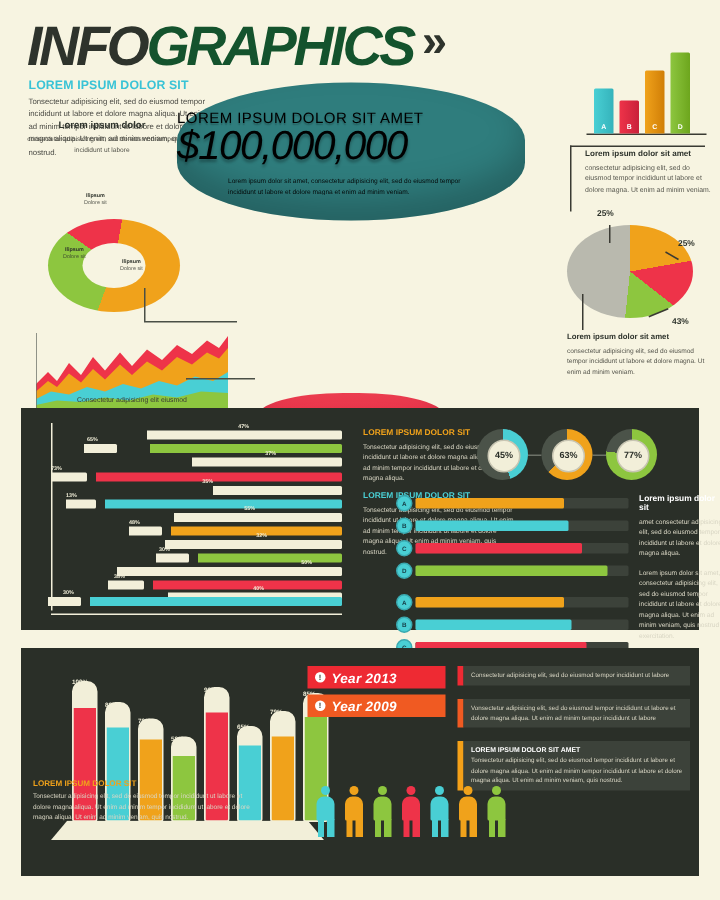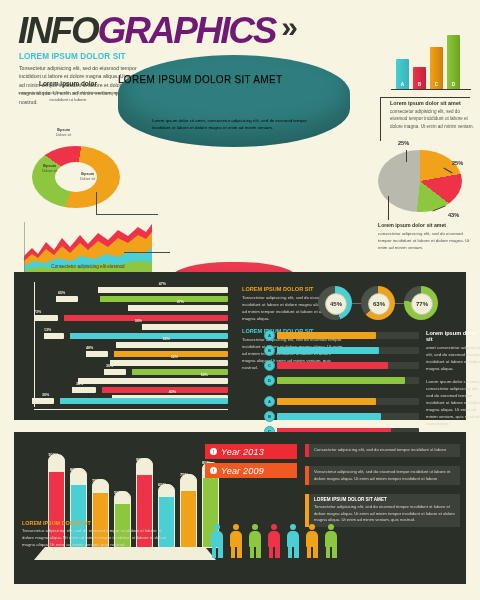--- a/index.html
+++ b/index.html
@@ -3,21 +3,21 @@
 <meta charset="utf-8">
 <style>
   html,body{margin:0;padding:0;background:#f5f2de;}
   body{width:480px;height:600px;overflow:hidden;font-family:"Liberation Sans",sans-serif;position:relative;}
   .page{position:absolute;inset:0;background:#f7f4e1;}
 
   
   .hdr{position:absolute;left:18px;top:10px;}
   .hdr .t1,.hdr .t2{font-family:"Liberation Sans",sans-serif;font-weight:bold;font-size:37px;letter-spacing:-2.2px;font-style:italic;}
   .hdr .t1{color:#2e332c;}
-  .hdr .t2{color:#701a75;}
+  .hdr .t2{color:#14532d;}
   .chev{display:inline-block;margin-left:6px;color:#2e332c;font-size:30px;font-weight:bold;vertical-align:6px;letter-spacing:-10px;}
 
   .lead{position:absolute;left:19px;top:52px;width:120px;}
   .lead h4{margin:0 0 3px 0;font-size:8.2px;color:#39c3d6;letter-spacing:.1px;font-weight:bold;}
   .lead p{margin:0;font-size:5.2px;line-height:1.62;color:#4a4a44;}
 
   
   .funnel{position:absolute;left:118px;top:55px;width:232px;height:275px;}
   .fn-top{top:0;width:232px;height:92px;border-radius:50%/42%;background:#2f7d7d;
           box-shadow:inset 0 -14px 22px rgba(0,0,0,.22);}
@@ -103,21 +103,21 @@
   .vb-wrap{position:absolute;left:18px;top:14px;width:176px;height:120px;}
   .vb{position:absolute;bottom:18px;width:15px;border-radius:7px 7px 2px 2px;background:#f2efd9;
       overflow:hidden;border:1px solid #f2efd9;}
   .vb em{position:absolute;left:0;right:0;bottom:0;display:block;font-style:normal;}
   .vcap{position:absolute;font-size:4.2px;color:#f2efd9;font-weight:bold;}
   .stage{position:absolute;left:2px;bottom:6px;width:182px;height:13px;background:#f2efd9;
          clip-path:polygon(6% 0,94% 0,100% 100%,0 100%);}
 
   .yrs{position:absolute;left:205px;top:444px;width:92px;}
   .yr{display:flex;align-items:center;height:15px;margin-bottom:4px;padding-left:5px;color:#fff;
-      font-weight:normal;font-size:9px;font-style:italic;letter-spacing:.2px;}
+      font-weight:bold;font-size:9px;font-style:italic;letter-spacing:.2px;}
   .yr .bul{width:7px;height:7px;border-radius:50%;background:#fff;color:#2a2f28;font-size:5px;
       display:flex;align-items:center;justify-content:center;margin-right:4px;font-style:normal;}
 
   .rbox{position:absolute;left:305px;display:flex;}
   .rtag{width:4px;}
   .rbody{flex:1;background:#3c423a;padding:3px 5px;}
   .rbody h5{margin:0 0 2px;font-size:4.6px;color:#fff;font-weight:bold;}
   .rbody p{margin:0;font-size:4.2px;line-height:1.6;color:#d9d6c4;}
 
   .btxt{position:absolute;left:22px;top:520px;width:150px;}
@@ -207,20 +207,21 @@
       <line x1="0" y1="52" x2="128" y2="52" stroke="#6d7268" stroke-width="1"></line>
     </svg>
   </div>
   <div class="area-cap">Consectetur adipisicing elit eiusmod</div>
   <div class="leader" style="left:124px;top:252px;width:1px;height:1px;border-radius:50%;"></div>
   <div class="leader" style="left:124px;top:252px;width:46px;height:1px;"></div>
 
   <div class="funnel">
     <div class="fn-top"></div>
     <div class="fn-ttl">LOREM IPSUM DOLOR SIT AMET</div>
+    <div class="fn-amt">$100,000,000</div>
     <div class="fn-sub">Lorem ipsum dolor sit amet, consectetur adipisicing elit, sed do eiusmod tempor incididunt ut labore et dolore magna et enim ad minim veniam.</div>
     <div class="band b4">
         <span>31.5%</span>
       </div>
   </div>
 
   <div class="pie">
     <div class="sh"></div>
     <div class="disc"></div>
   </div>

